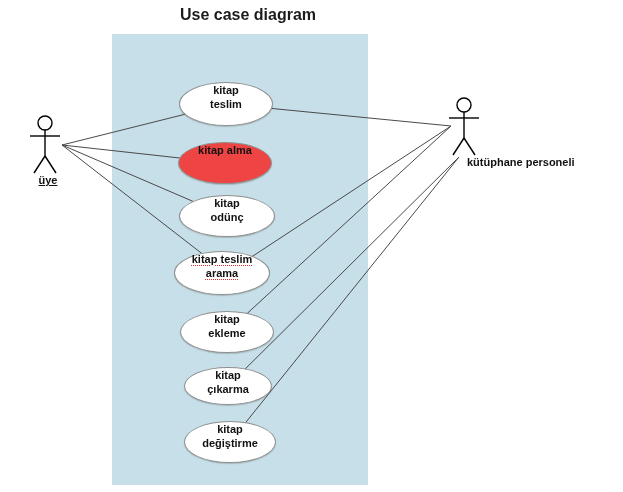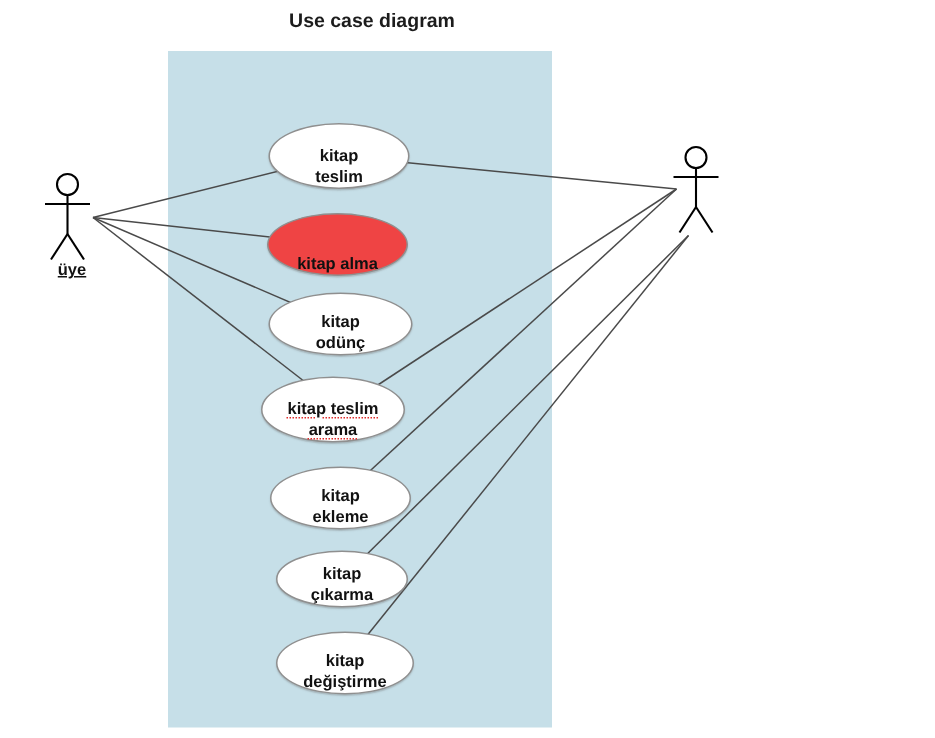--- a/index.html
+++ b/index.html
@@ -10,21 +10,21 @@
     background: #ffffff;
     font-family: "Liberation Sans", sans-serif;
     overflow: hidden;
   }
   .diagram-title {
     position: absolute;
     top: 6px;
     left: 0;
     width: 496px;
     text-align: center;
-    font-size: 13px;
+    font-size: 16px;
     font-weight: bold;
     color: #1c1c1c;
     z-index: 3;
   }
   .boundary {
     position: absolute;
     z-index: 0;
   }
   svg.layer {
     position: absolute;
@@ -33,21 +33,21 @@
     z-index: 1;
   }
   .usecase {
     position: absolute;
     z-index: 2;
     box-sizing: border-box;
     background: #ffffff;
     border: 1px solid #8f8f8f;
     border-radius: 50%;
     display: flex;
-    align-items: flex-end;
+    align-items: flex-start;
     justify-content: center;
     text-align: center;
     font-size: 11px;
     font-weight: bold;
     line-height: 14px;
     color: #111111;
     box-shadow: 0 1px 1px rgba(110,110,110,0.35);
   }
   .usecase .uc-line { display: block; }
   .usecase.spellcheck .uc-line {
@@ -135,13 +135,14 @@
         </div>
       </div>
       <div class="usecase" style="left: 184px; top: 421px; width: 92px; height: 42px; background: rgb(255, 255, 255); border-color: rgb(143, 143, 143); color: rgb(17, 17, 17);">
         <div>
           <span class="uc-line">kitap</span>
           <span class="uc-line">değiştirme</span>
         </div>
       </div>
     </div>
   <div class="actor-label middle" id="label-uye" style="left: 48px; top: 174px;">üye</div>
+  <div class="actor-label" id="label-personel" style="left: 467px; top: 156px;">kütüphane personeli</div>
 </div>
 
 </body></html>

